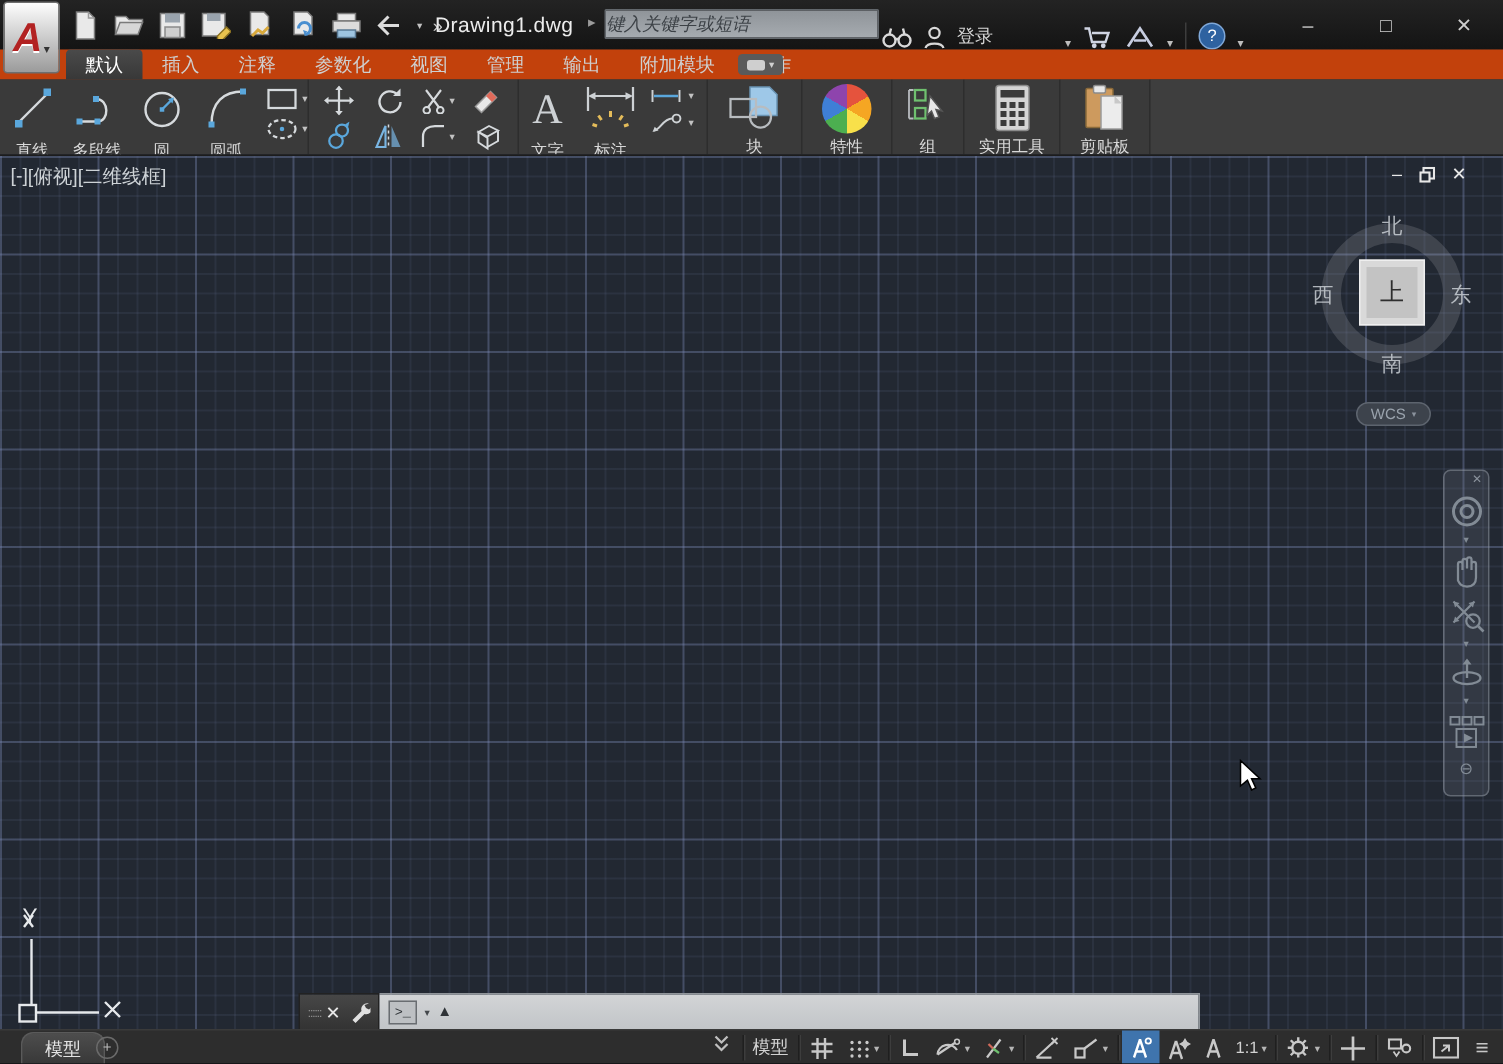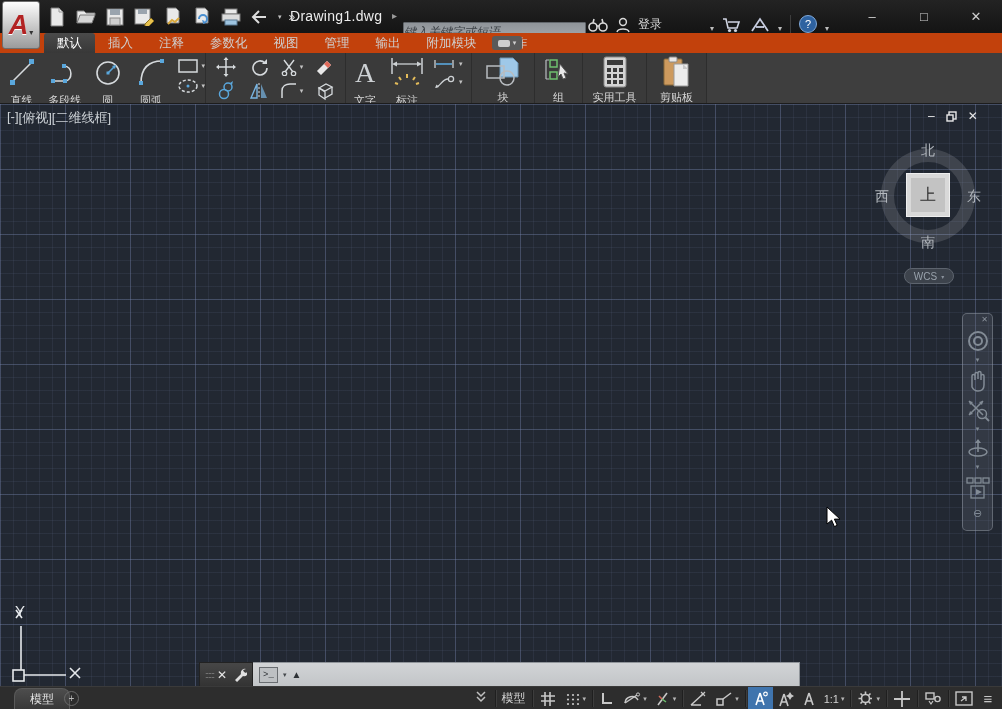--- a/index.html
+++ b/index.html
@@ -14,21 +14,21 @@
     background:linear-gradient(#fdfdfd,#c7c7c7 55%,#9b9b9b); border:1px solid #6e6e6e; border-radius:3px;
     display:flex; align-items:center; justify-content:center; }
   .app-logo .a { color:#b22222; font-size:27px; font-weight:bold; font-style:italic;
     text-shadow:0 1px 0 #fff; line-height:1; }
   .app-logo .dd { color:#333; font-size:8px; margin:14px 0 0 1px; }
   .qat { position:absolute; left:46px; top:0; height:33px; display:flex; align-items:center; gap:7px; }
   .qat .qbtn { width:22px; height:22px; display:flex; align-items:center; justify-content:center; }
   .qat svg { display:block; }
   .doc-title { position:absolute; left:290px; top:8px; color:#ececec; font-size:14px; letter-spacing:.3px; }
   .search-flyout { position:absolute; left:392px; top:10px; color:#9b9b9b; font-size:10px; }
-  .search-input { position:absolute; left:403px; top:22px; width:183px; height:20px;
+  .search-input { position:absolute; left:403px; top:6px; width:183px; height:20px;
     background:linear-gradient(#8f9499,#a6abb0); border:1px solid #62676c; border-radius:1px;
     color:#33383d; font-style:italic; font-size:12px; padding:0 0; outline:none;
     font-family:"Liberation Sans","DejaVu Sans",sans-serif; }
   .search-input::placeholder { color:#3c4146; font-style:italic; }
   .tb-right { position:absolute; left:588px; top:0; height:33px; display:flex; align-items:flex-end; gap:8px; }
   .tb-right .lbl { color:#d6d6d6; font-size:12px; }
   .tb-sep { width:1px; height:18px; background:#3d3d3d; }
   .tb-caret { color:#bdbdbd; font-size:8px; }
   .win-controls { position:absolute; right:0; top:0; height:33px; display:flex; }
   .win-btn { width:52px; height:33px; display:flex; align-items:center; justify-content:center;
@@ -428,20 +428,24 @@
 
     <div class="rpanel iconpanel" style="width:63px;">
       <svg width="38" height="32">
           <path d="M16 2h13l5 5v14H16z" fill="#9ec8e8" stroke="#6a94b4"></path>
           <rect x="3" y="10" width="17" height="12" fill="none" stroke="#b8bcc0" stroke-width="1.5"></rect>
           <circle cx="23" cy="22" r="7" fill="none" stroke="#b8bcc0" stroke-width="1.5"></circle>
         </svg>
       <span class="plabel">块</span>
     </div>
 
+    <div class="rpanel iconpanel" style="width:60px;">
+      <div class="cwheel"></div>
+      <span class="plabel">特性</span>
+    </div>
 
     <div class="rpanel iconpanel" style="width:48px;">
       <svg width="30" height="32">
           <rect x="6" y="4" width="7" height="7" fill="none" stroke="#6fc06f" stroke-width="1.5"></rect>
           <rect x="6" y="16" width="7" height="7" fill="none" stroke="#6fc06f" stroke-width="1.5"></rect>
           <path d="M2 4v19M2 4h3M2 23h3" stroke="#b8bcc0" stroke-width="1.2" fill="none"></path>
           <path d="M16 8l8 10-4-1 2 5-3 1-2-5-3 3z" fill="#e8e8e8" stroke="#555"></path>
         </svg>
       <span class="plabel">组</span>
     </div>

